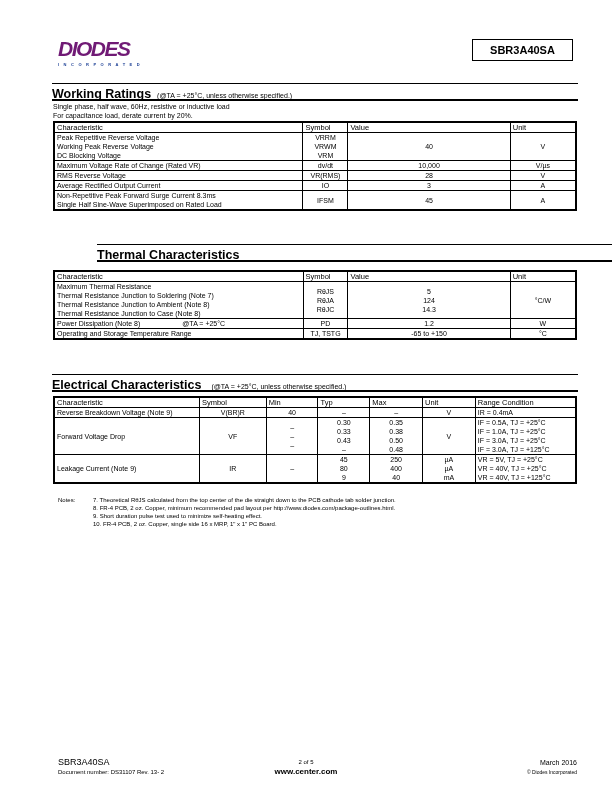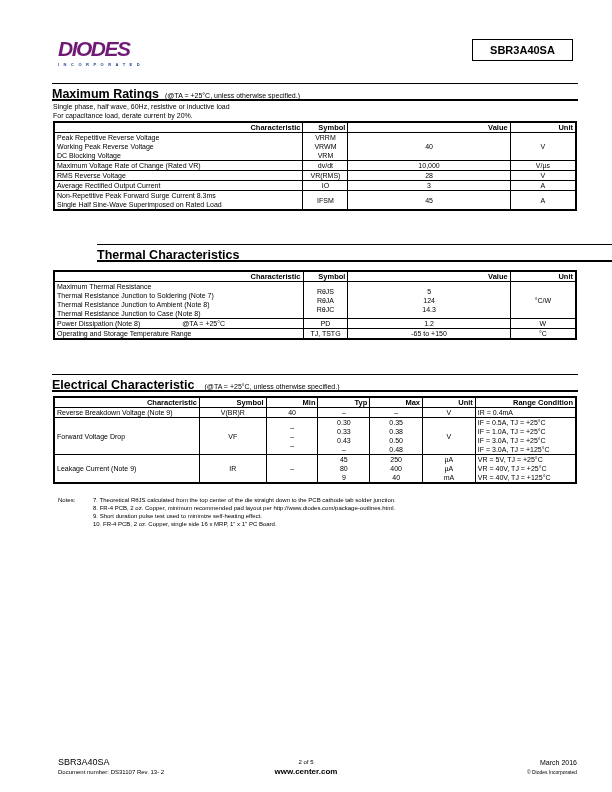--- a/index.html
+++ b/index.html
@@ -11,37 +11,37 @@
   .logo-sub{font-size:4px;letter-spacing:4.5px;color:#1b3f95;margin-top:1px;font-weight:bold;}
   .partbox{left:472px;top:39px;width:99px;height:20px;border:1px solid #000;font-weight:bold;font-size:11px;line-height:20px;text-align:center;}
   
   .sec{left:52px;width:526px;border-top:1px solid #000;border-bottom:2px solid #000;height:15px;}
   .sec .t{font-weight:bold;font-size:12.5px;line-height:15px;}
   .sec .c{font-size:7px;margin-left:6px;}
   .note-line{font-size:7px;left:53px;line-height:9px;}
   table{border-collapse:collapse;position:absolute;left:53px;width:524px;font-size:7px;}
   table{border:2px solid #000;}
   td,th{border:1px solid #000;padding:0 2px;line-height:9px;}
-  th{font-weight:bold;font-size:7.5px;text-align:right;line-height:9px;}
+  th{font-weight:normal;font-size:7.5px;text-align:left;line-height:9px;}
   td.c{text-align:center;}
   td.l{text-align:left;}
   .footer{font-size:8px;}
   .small{font-size:6px;}
 </style>
 </head>
 <body>
 
 <div class="abs logo">
   <div class="logo-text">DIODES</div>
   <div class="logo-sub">INCORPORATED</div>
 </div>
 <div class="abs partbox">SBR3A40SA</div>
 
 <div class="abs sec" style="top:83px;">
-  <span class="t">Maximum Ratings</span><span class="c">(@TA = +25°C, unless otherwise specified.)</span>
+  <span class="t">Working Ratings</span><span class="c">(@TA = +25°C, unless otherwise specified.)</span>
 </div>
 <div class="abs note-line" style="top:102px;">Single phase, half wave, 60Hz, resistive or inductive load</div>
 <div class="abs note-line" style="top:111px;">For capacitance load, derate current by 20%.</div>
 
 <table style="top:121px;">
   <colgroup>
       <col style="width:250px">
       <col style="width:45px">
       <col style="width:163px">
       <col style="width:66px">
@@ -142,21 +142,21 @@
   <tr>
     <td class="l">Operating and Storage Temperature Range</td>
     <td class="c">TJ, TSTG</td>
     <td class="c">-65 to +150</td>
     <td class="c">°C</td>
   </tr>
 </tbody>
   </table>
 
 <div class="abs sec" style="top:374px;">
-  <span class="t">Electrical Characteristic</span><span class="c" style="margin-left:10px;">(@TA = +25°C, unless otherwise specified.)</span>
+  <span class="t">Electrical Characteristics</span><span class="c" style="margin-left:10px;">(@TA = +25°C, unless otherwise specified.)</span>
 </div>
 <table style="top:396px;">
   <colgroup>
       <col style="width:146px">
       <col style="width:67px">
       <col style="width:52px">
       <col style="width:52px">
       <col style="width:53px">
       <col style="width:53px">
       <col style="width:101px">

